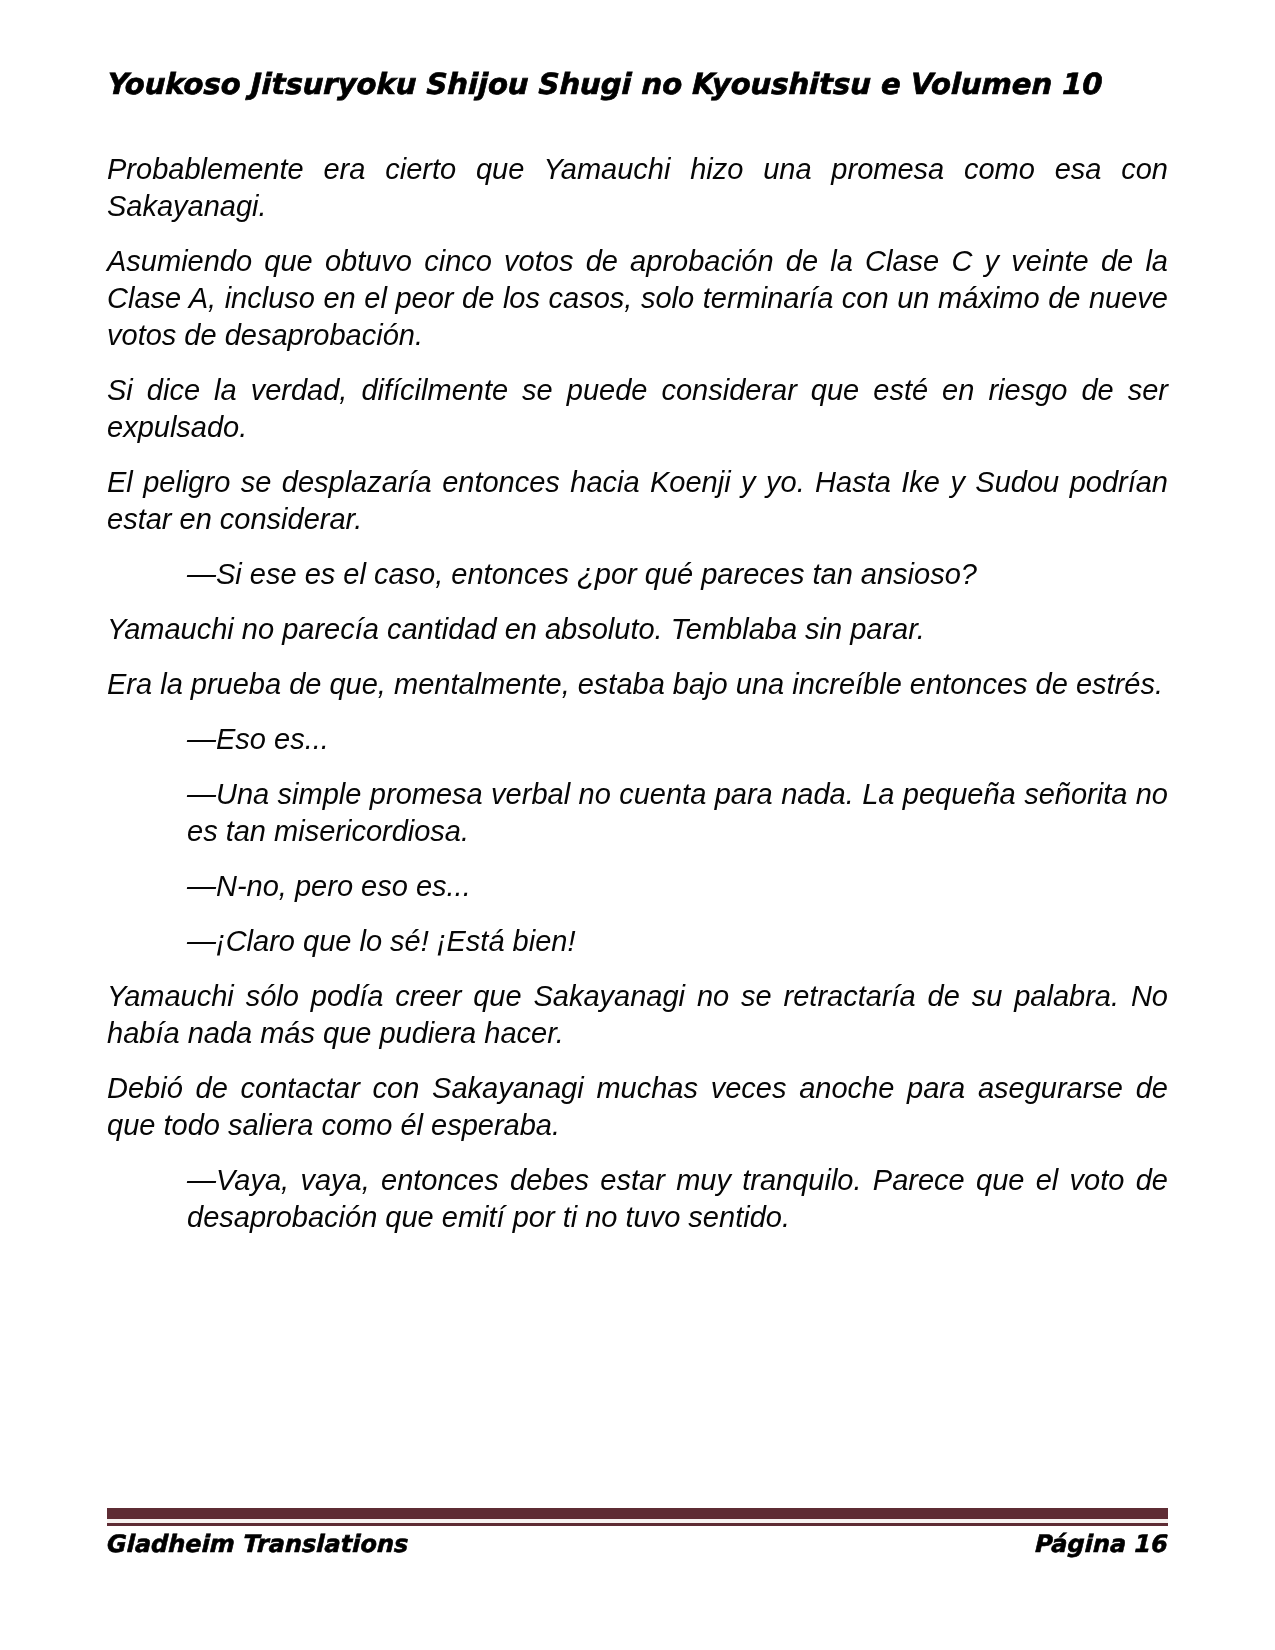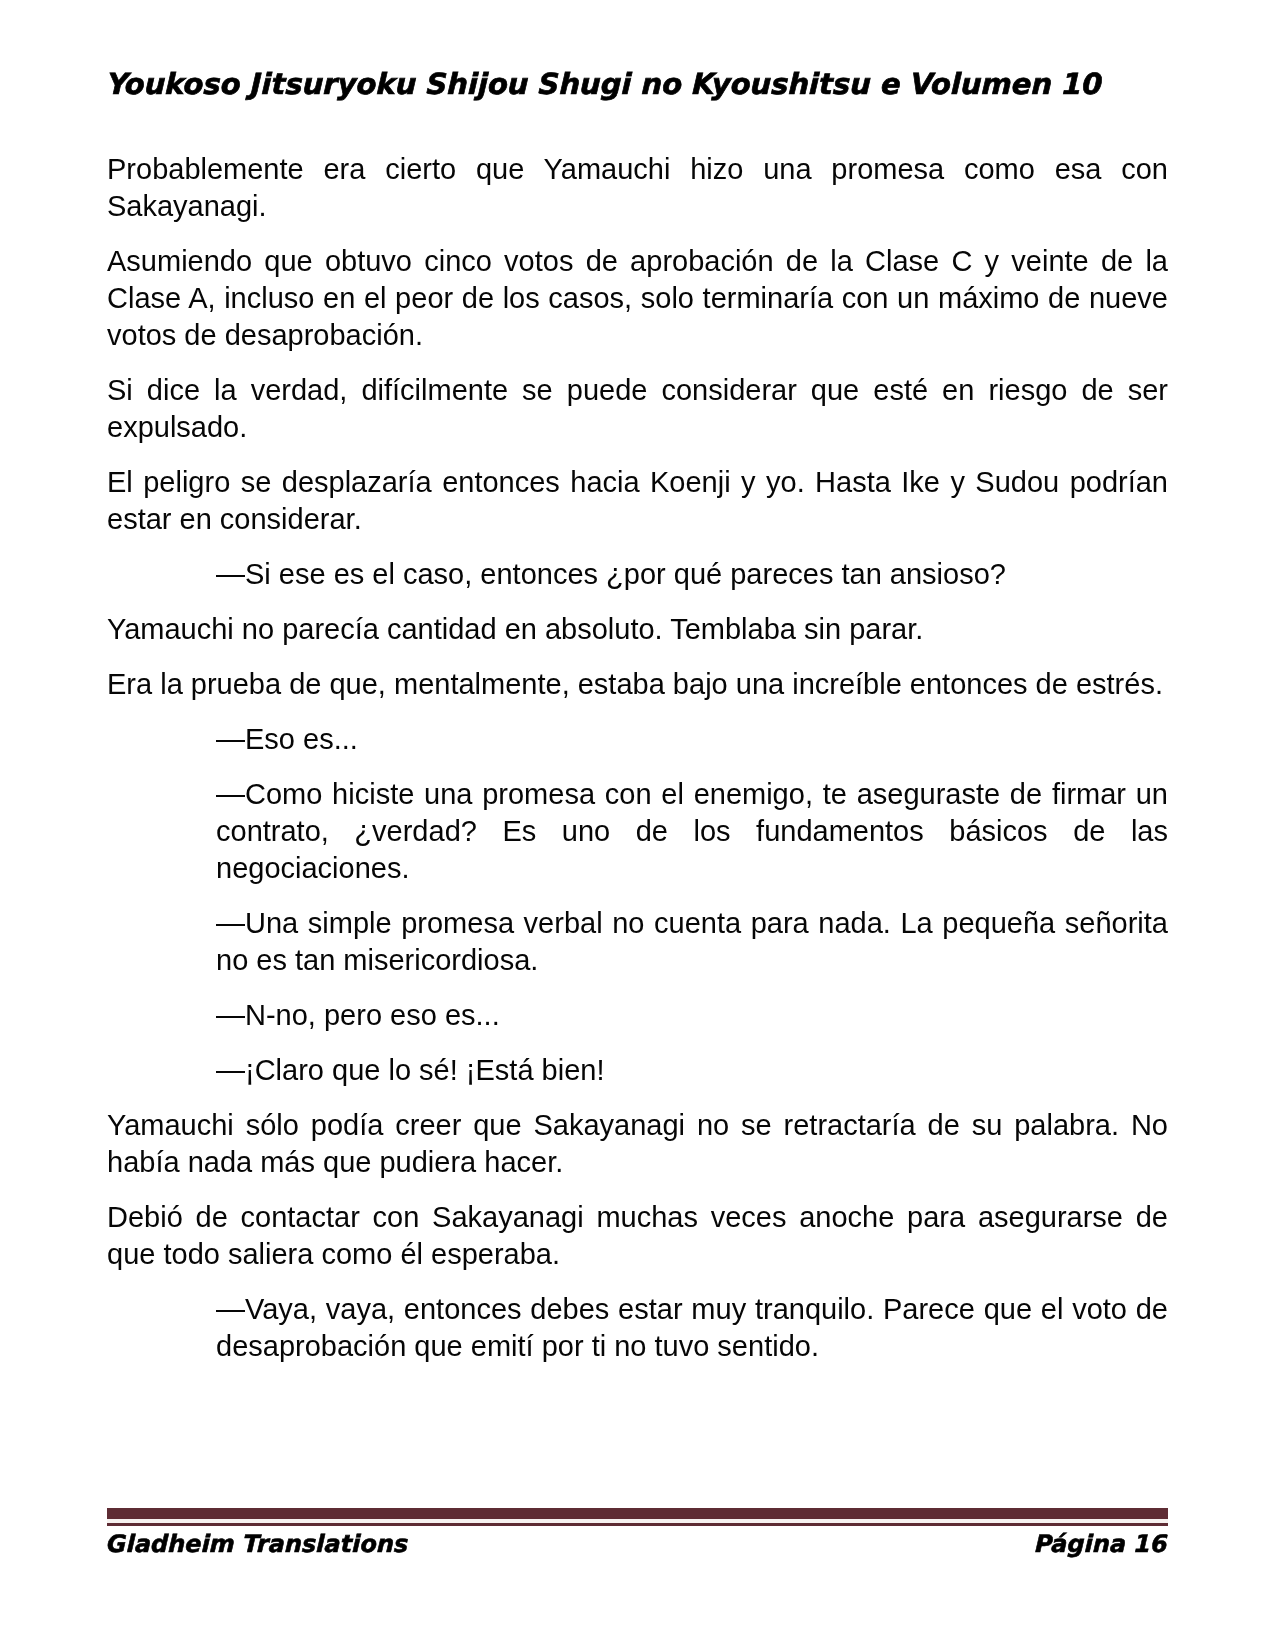--- a/index.html
+++ b/index.html
@@ -37,26 +37,27 @@
     transform-origin: left bottom;
     white-space: nowrap;
   }
   .doc-body {
     margin-top: 49px;
     font-size: 29px;
     line-height: 37px;
     text-align: justify;
     text-justify: inter-word;
     color: #060606;
+    font-style: italic;
   }
   .doc-body p {
     margin: 0 0 18px 0;
   }
   .doc-body p.indent {
-    margin-left: 109px;
+    margin-left: 80px;
   }
   .doc-footer {
     position: absolute;
     left: 107px;
     right: 107px;
     top: 1508px;
   }
   .footer-rule {
     height: 4px;
     border-top: 11px solid var(--rule-color);
@@ -89,21 +90,20 @@
     <div class="doc-body" id="body-paragraphs">
 
     <p class="">Probablemente era cierto que Yamauchi hizo una promesa como esa con Sakayanagi.</p>
         <p class="">Asumiendo que obtuvo cinco votos de aprobación de la Clase C y veinte de la Clase A, incluso en el peor de los casos, solo terminaría con un máximo de nueve votos de desaprobación.</p>
         <p class="">Si dice la verdad, difícilmente se puede considerar que esté en riesgo de ser expulsado.</p>
         <p class="">El peligro se desplazaría entonces hacia Koenji y yo. Hasta Ike y Sudou podrían estar en considerar.</p>
         <p class="indent">—Si ese es el caso, entonces ¿por qué pareces tan ansioso?</p>
         <p class="">Yamauchi no parecía cantidad en absoluto. Temblaba sin parar.</p>
         <p class="">Era la prueba de que, mentalmente, estaba bajo una increíble entonces de estrés.</p>
         <p class="indent">—Eso es...</p>
-        <p class="indent">—Como hiciste una promesa con el enemigo, te aseguraste de firmar un contrato, ¿verdad? Es uno de los fundamentos básicos de las negociaciones.</p>
         <p class="indent">—Una simple promesa verbal no cuenta para nada. La pequeña señorita no es tan misericordiosa.</p>
         <p class="indent">—N-no, pero eso es...</p>
         <p class="indent">—¡Claro que lo sé! ¡Está bien!</p>
         <p class="">Yamauchi sólo podía creer que Sakayanagi no se retractaría de su palabra. No había nada más que pudiera hacer.</p>
         <p class="">Debió de contactar con Sakayanagi muchas veces anoche para asegurarse de que todo saliera como él esperaba.</p>
         <p class="indent">—Vaya, vaya, entonces debes estar muy tranquilo. Parece que el voto de desaprobación que emití por ti no tuvo sentido.</p>
       </div>
 
   </div>
 

